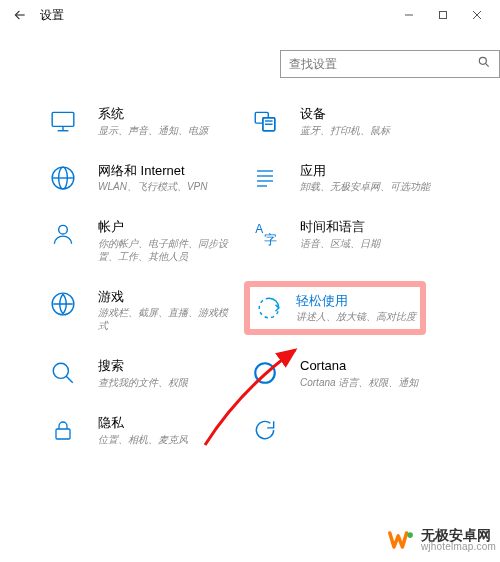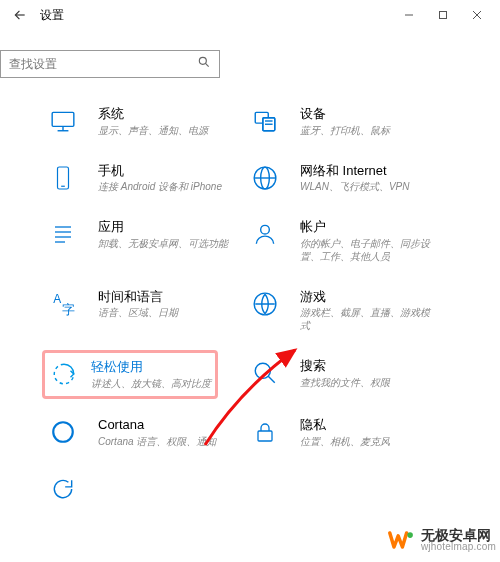--- a/index.html
+++ b/index.html
@@ -4,32 +4,32 @@
 <style>
   * { box-sizing: border-box; margin: 0; padding: 0; }
   html, body { width: 500px; height: 562px; font-family: "Microsoft YaHei", "Segoe UI", sans-serif; background: #fff; color: #000; overflow: hidden; }
   .titlebar { height: 30px; display: flex; align-items: center; padding: 0 6px; font-size: 12px; }
   .titlebar .back { width: 28px; height: 22px; display:flex; align-items:center; justify-content:center; color:#333; }
   .titlebar .title { margin-left: 6px; font-size:12px; }
   .titlebar .spacer { flex:1; }
   .winbtn { width: 34px; height: 22px; display:flex; align-items:center; justify-content:center; color:#555; }
   .winbtn svg, .back svg { display:block; }
   .content { padding: 6px 0 0 0; }
-  .search-wrap { display:flex; justify-content:flex-start; margin: 14px 0 28px 0; }
+  .search-wrap { display:flex; justify-content:flex-end; margin: 14px 0 28px 0; }
   .search { width: 220px; height: 28px; border:1px solid #999; display:flex; align-items:center; padding: 0 8px; }
   .search input { flex:1; border:none; outline:none; font-size:12px; background:transparent; }
   .search .sicon { color:#666; }
   .grid { display:grid; grid-template-columns: 1fr 1fr; column-gap: 0; row-gap: 26px; padding: 0 48px 0 48px; }
   .item { display:flex; align-items:flex-start; gap:20px; position:relative; }
   .icon-box { width:30px; height:30px; display:flex; align-items:center; justify-content:center; color:#0078d7; flex-shrink:0; }
   .item.ease .icon-box { color:#0099e6; }
   .texts { display:flex; flex-direction:column; }
   .it-title { font-size:13px; color:#000; line-height:1.2; margin-bottom:2px; }
   .it-desc { font-size:10px; color:#888; line-height:1.3; max-width:135px;font-style:italic; }
-  .highlight { border:3px solid #fca5a5; border-radius:4px; padding:6px 4px; margin:-8px -6px; }
+  .highlight { border:6px solid #fca5a5; border-radius:4px; padding:6px 4px; margin:-8px -6px; }
   .arrow { position:absolute; left:200px; top:310px; pointer-events:none; }
   .watermark { position:absolute; right:4px; bottom:8px; display:flex; align-items:center; gap:6px; }
   .watermark .logo { width:28px; height:28px; }
   .watermark .wt { display:flex; flex-direction:column; line-height:1; }
   .watermark .wt1 { font-size:14px; font-weight:bold; color:#333; }
   .watermark .wt2 { font-size:10px; color:#999; letter-spacing:0.2px; }
   .ease-title { color:#0078d7; }
 </style>
 </head>
 <body>
@@ -100,32 +100,20 @@
             <line x1="12" y1="12" x2="19" y2="12"></line>
             <line x1="12" y1="15" x2="19" y2="15"></line>
           </svg>
       </div>
       <div class="texts">
         <div class="it-title">设备</div>
         <div class="it-desc">蓝牙、打印机、鼠标</div>
       </div>
     </div>
 
-    <div class="item">
-      <div class="icon-box">
-        <svg width="22" height="26" viewBox="0 0 24 28" fill="none" stroke="currentColor" stroke-width="1.3">
-            <rect x="6" y="2" width="12" height="24" rx="2"></rect>
-            <line x1="10" y1="23" x2="14" y2="23"></line>
-          </svg>
-      </div>
-      <div class="texts">
-        <div class="it-title">手机</div>
-        <div class="it-desc">连接 Android 设备和 iPhone</div>
-      </div>
-    </div>
 
     <div class="item">
       <div class="icon-box">
         <svg width="26" height="26" viewBox="0 0 24 24" fill="none" stroke="currentColor" stroke-width="1.3">
             <circle cx="12" cy="12" r="10"></circle>
             <ellipse cx="12" cy="12" rx="4" ry="10"></ellipse>
             <line x1="2" y1="12" x2="22" y2="12"></line>
           </svg>
       </div>
       <div class="texts">

